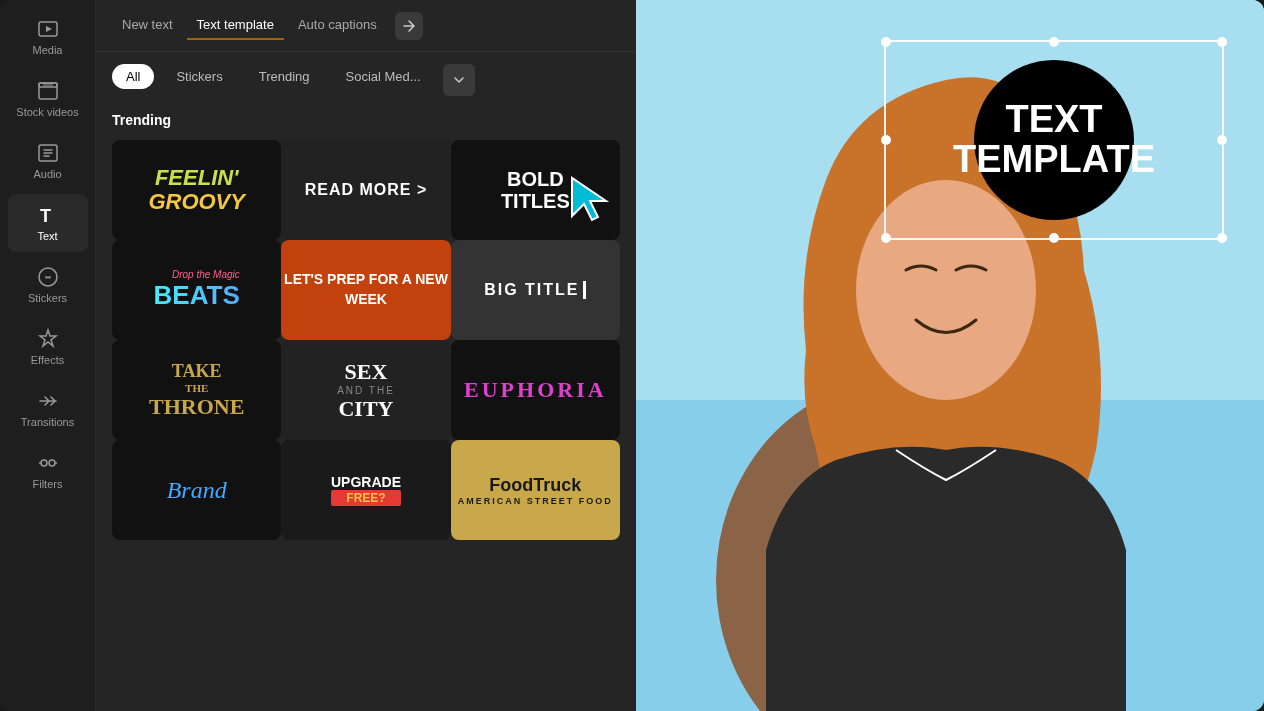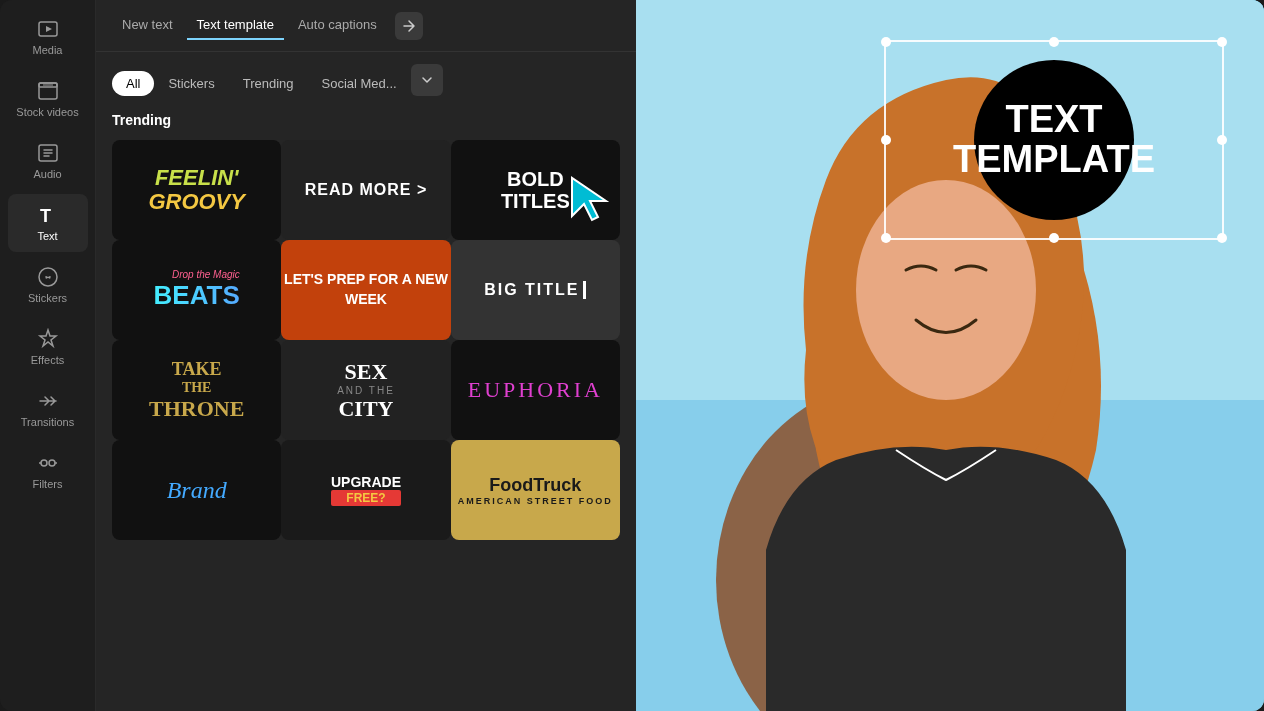--- a/index.html
+++ b/index.html
@@ -87,43 +87,44 @@
       font-size: 13px;
       color: #aaa;
       cursor: pointer;
       border-bottom: 2px solid transparent;
       white-space: nowrap;
       font-weight: 400;
     }
 
     .tab-btn.active {
       color: #fff;
-      border-bottom: 2px solid #7dd3fc;
+      border-bottom: 2px solid #a16207;
       font-weight: 500;
     }
 
     .tab-more {
       width: 28px;
       height: 28px;
       border-radius: 6px;
       background: #3a3a3a;
       display: flex;
       align-items: center;
       justify-content: center;
       cursor: pointer;
       color: #ccc;
       font-size: 12px;
       margin-left: 4px;
     }
 
     
     .filter-row {
       display: flex;
-      align-items: flex-end;
+      align-items: flex-start;
       padding: 12px 16px;
+      gap: 8px;
       flex-shrink: 0;
     }
 
     .filter-btn {
       padding: 5px 14px;
       border-radius: 20px;
       font-size: 13px;
       cursor: pointer;
       font-weight: 500;
     }
@@ -311,34 +312,34 @@
       font-family: 'Arial', sans-serif;
       text-transform: uppercase;
       border-right: 3px solid #fff;
       padding-right: 4px;
     }
 
     .take-throne-text {
       text-align: center;
     }
     .take-text { color: #c8a84b; font-size: 18px; font-weight: 900; text-transform: uppercase; font-family: 'Georgia', serif; }
-    .the-text { color: #c8a84b; font-size: 14px; font-weight: 600; text-transform: uppercase; font-family: 'Georgia', serif; }
+    .the-text { color: #c8a84b; font-size: 11px; font-weight: 600; text-transform: uppercase; font-family: 'Georgia', serif; }
     .throne-text { color: #c8a84b; font-size: 22px; font-weight: 900; text-transform: uppercase; font-family: 'Georgia', serif; }
 
     .sex-city-text {
       text-align: center;
     }
     .sex-text { color: #fff; font-size: 22px; font-weight: 900; font-family: 'Georgia', serif; text-transform: uppercase; }
     .and-text { color: #888; font-size: 10px; text-transform: uppercase; letter-spacing: 2px; }
     .city-text { color: #fff; font-size: 22px; font-weight: 900; font-family: 'Georgia', serif; text-transform: uppercase; }
 
     .euphoria-text {
       color: #e040d0;
       font-size: 22px;
-      font-weight: 400;
+      font-weight: 700;
       letter-spacing: 3px;
       font-family: 'Georgia', serif;
       text-transform: uppercase;
     }
 
     .brand-text {
       color: #4af;
       font-size: 24px;
       font-style: italic;
       font-family: 'Brush Script MT', cursive;

